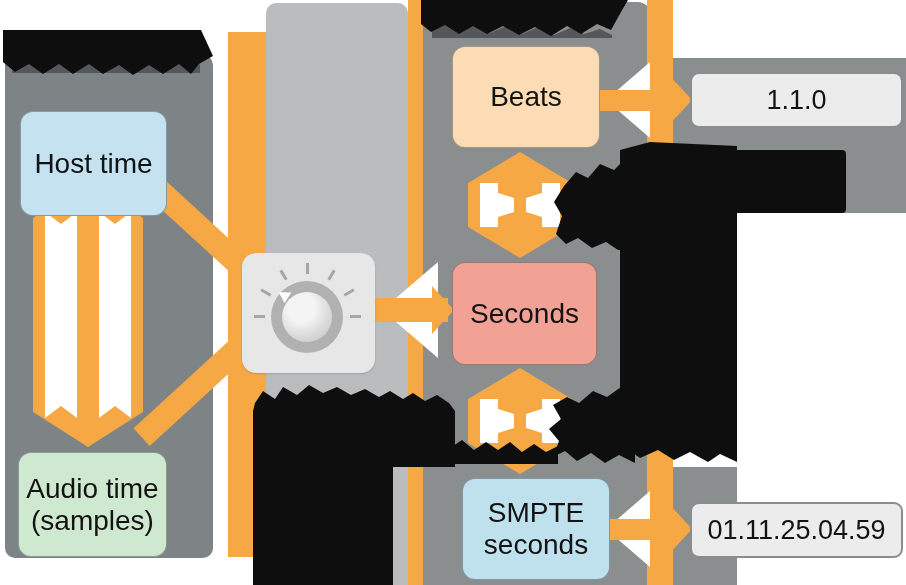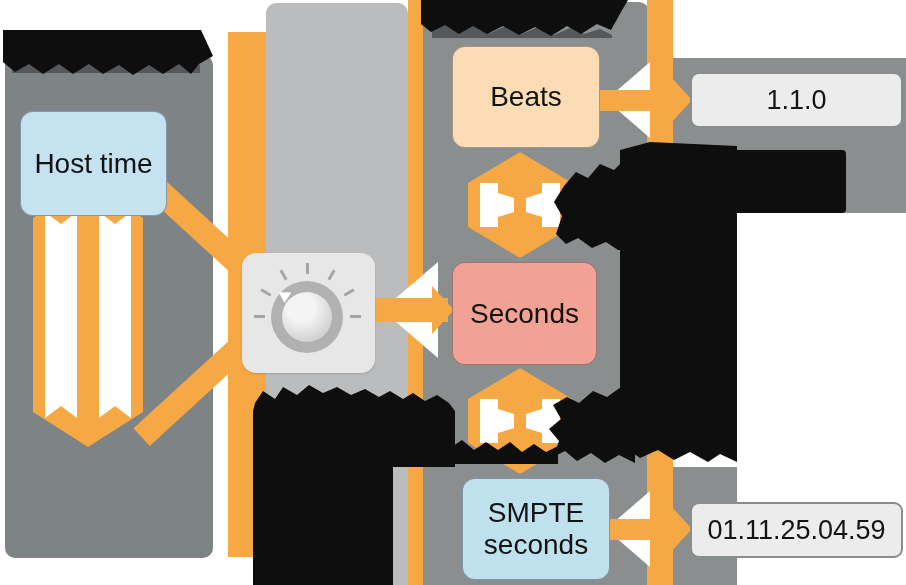--- a/index.html
+++ b/index.html
@@ -138,20 +138,22 @@
   <div class="abs hexc hexc1">
     <span class="spk spkL"></span>
     <span class="spk spkR"></span>
   </div>
   <div class="abs hexc hexc2">
     <span class="spk spkL"></span>
     <span class="spk spkR"></span>
   </div>
 
   <div class="abs box box-host">Host time</div>
+  <div class="abs box box-audio">Audio time
+(samples)</div>
   <div class="abs box box-beats">Beats</div>
   <div class="abs box box-seconds">Seconds</div>
   <div class="abs box box-smpte">SMPTE
 seconds</div>
 
   <div class="abs display display-beats">1.1.0</div>
   <div class="abs display display-smpte">01.11.25.04.59</div>
 
   <div class="abs knob-card"></div>
   <div class="abs tick" style="transform:rotate(-90deg) translateY(-48px);"></div>

